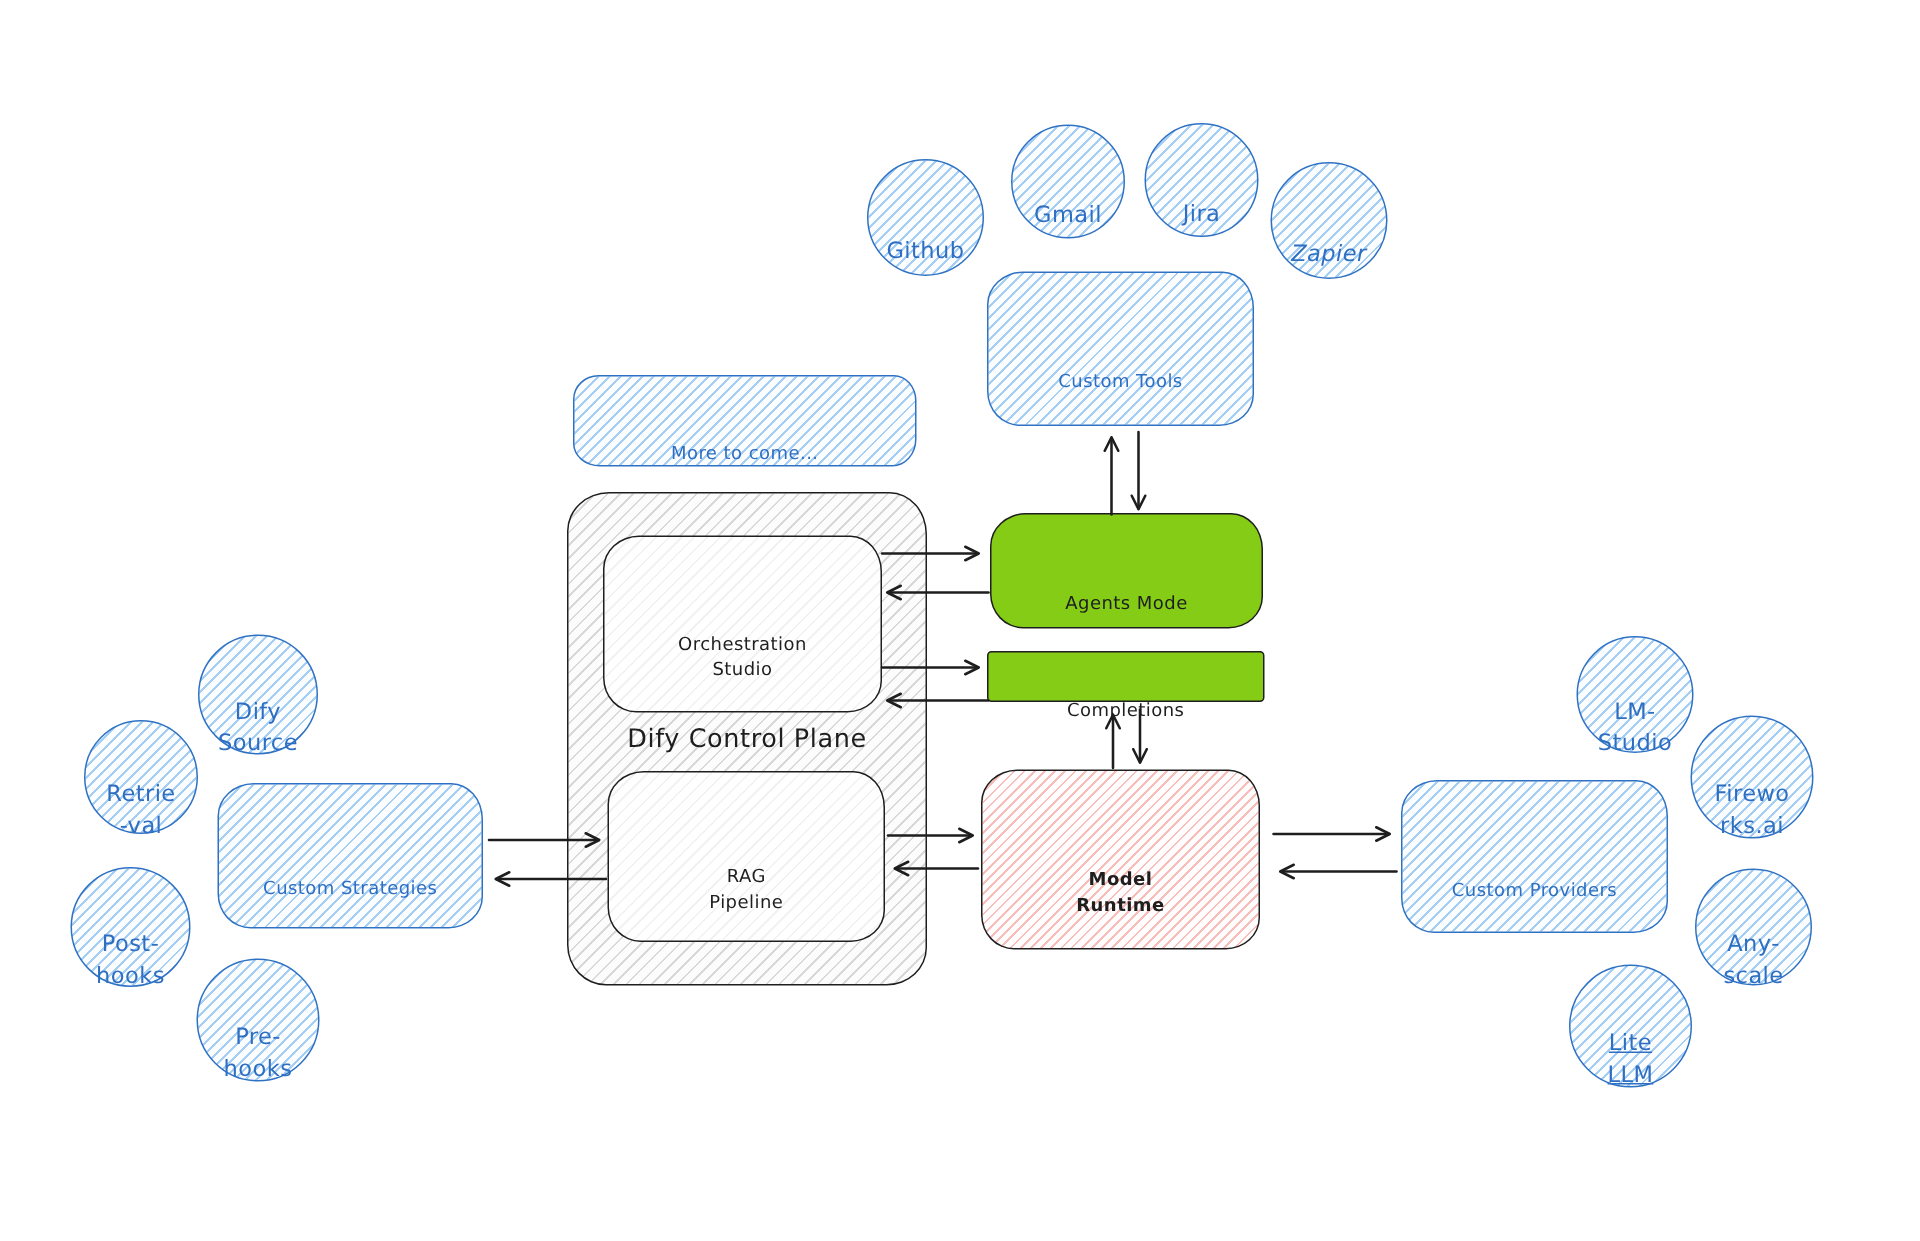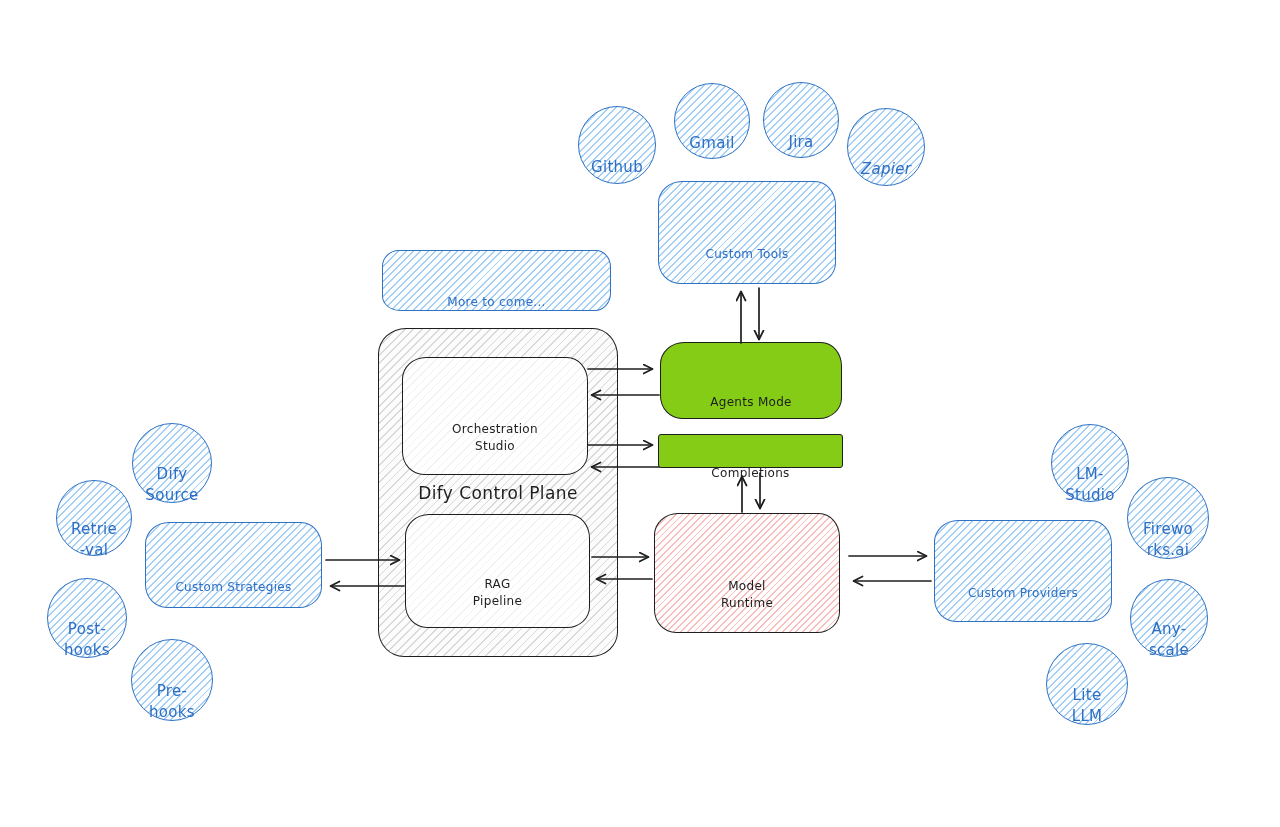--- a/index.html
+++ b/index.html
@@ -89,26 +89,26 @@
   </div>
 
   <div class="node black-box round-lg box-label" style="left:660px;top:342px;width:182px;height:77px;">
     <span class="lbl">Agents Mode</span>
   </div>
 
   <div class="node black-box box-label" style="left:658px;top:434px;width:185px;height:34px;border-radius:3px;">
     <span class="lbl">Completions</span>
   </div>
 
-  <div class="node black-box red-hachure round-lg box-label" style="left:654px;top:513px;width:186px;height:120px;">
+  <div class="node black-box red-hachure round-lg box-label" style="left:654px;top:513px;width:186px;height:120px;font-weight:bold;">
     <span class="lbl">Model
 Runtime</span>
   </div>
 
-  <div class="node blue round-lg box-label" style="left:145px;top:522px;width:177px;height:86px;">
+  <div class="node blue round-lg box-label" style="left:145px;top:522px;width:177px;height:97px;">
     <span class="lbl">Custom Strategies</span>
   </div>
 
   <div class="node blue round-lg box-label" style="left:934px;top:520px;width:178px;height:102px;">
     <span class="lbl">Custom Providers</span>
   </div>
 
   <div class="node circle blue" style="left:132px;top:423px;width:80px;height:80px;">
     <span class="lbl">Dify
 Source</span>
@@ -131,21 +131,21 @@
 Studio</span>
   </div>
   <div class="node circle blue" style="left:1127px;top:477px;width:82px;height:82px;">
     <span class="lbl">Firewo
 rks.ai</span>
   </div>
   <div class="node circle blue" style="left:1130px;top:579px;width:78px;height:78px;">
     <span class="lbl">Any-
 scale</span>
   </div>
-  <div class="node circle blue" style="left:1046px;top:643px;width:82px;height:82px;">
+  <div class="node circle blue" style="left:1046px;top:643px;width:82px;height:82px;text-decoration:underline;">
     <span class="lbl">Lite
 LLM</span>
   </div>
 
   <svg class="arrows" width="1280" height="827" viewBox="0 0 1280 827">
     <defs>
       <marker id="ah" markerWidth="14" markerHeight="14" refX="9.5" refY="5.5" orient="auto" markerUnits="userSpaceOnUse">
         <path d="M1,1 L10,5.5 L1,10" fill="none" stroke="#1e1e1e" stroke-width="1.7" stroke-linecap="round" stroke-linejoin="round"></path>
       </marker>
     </defs>

